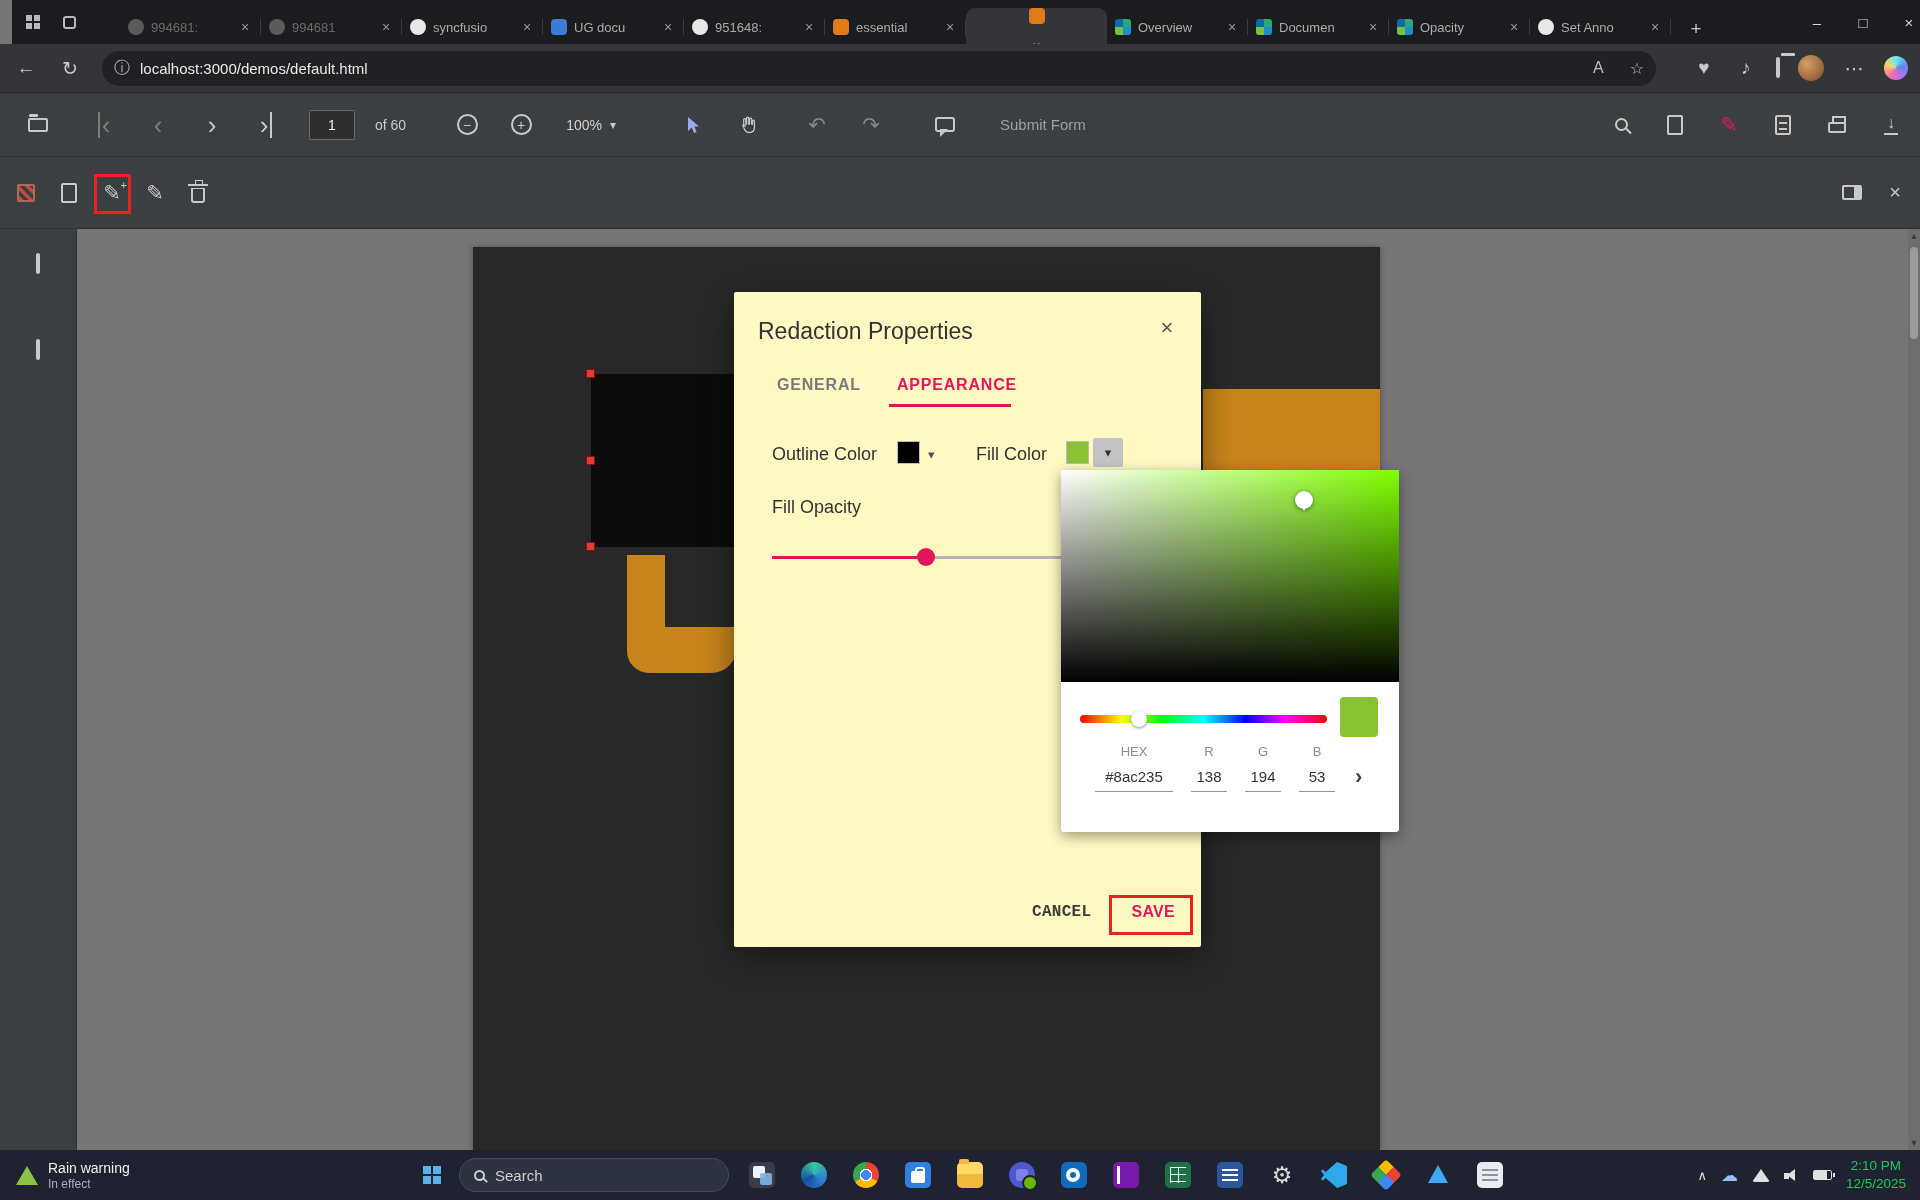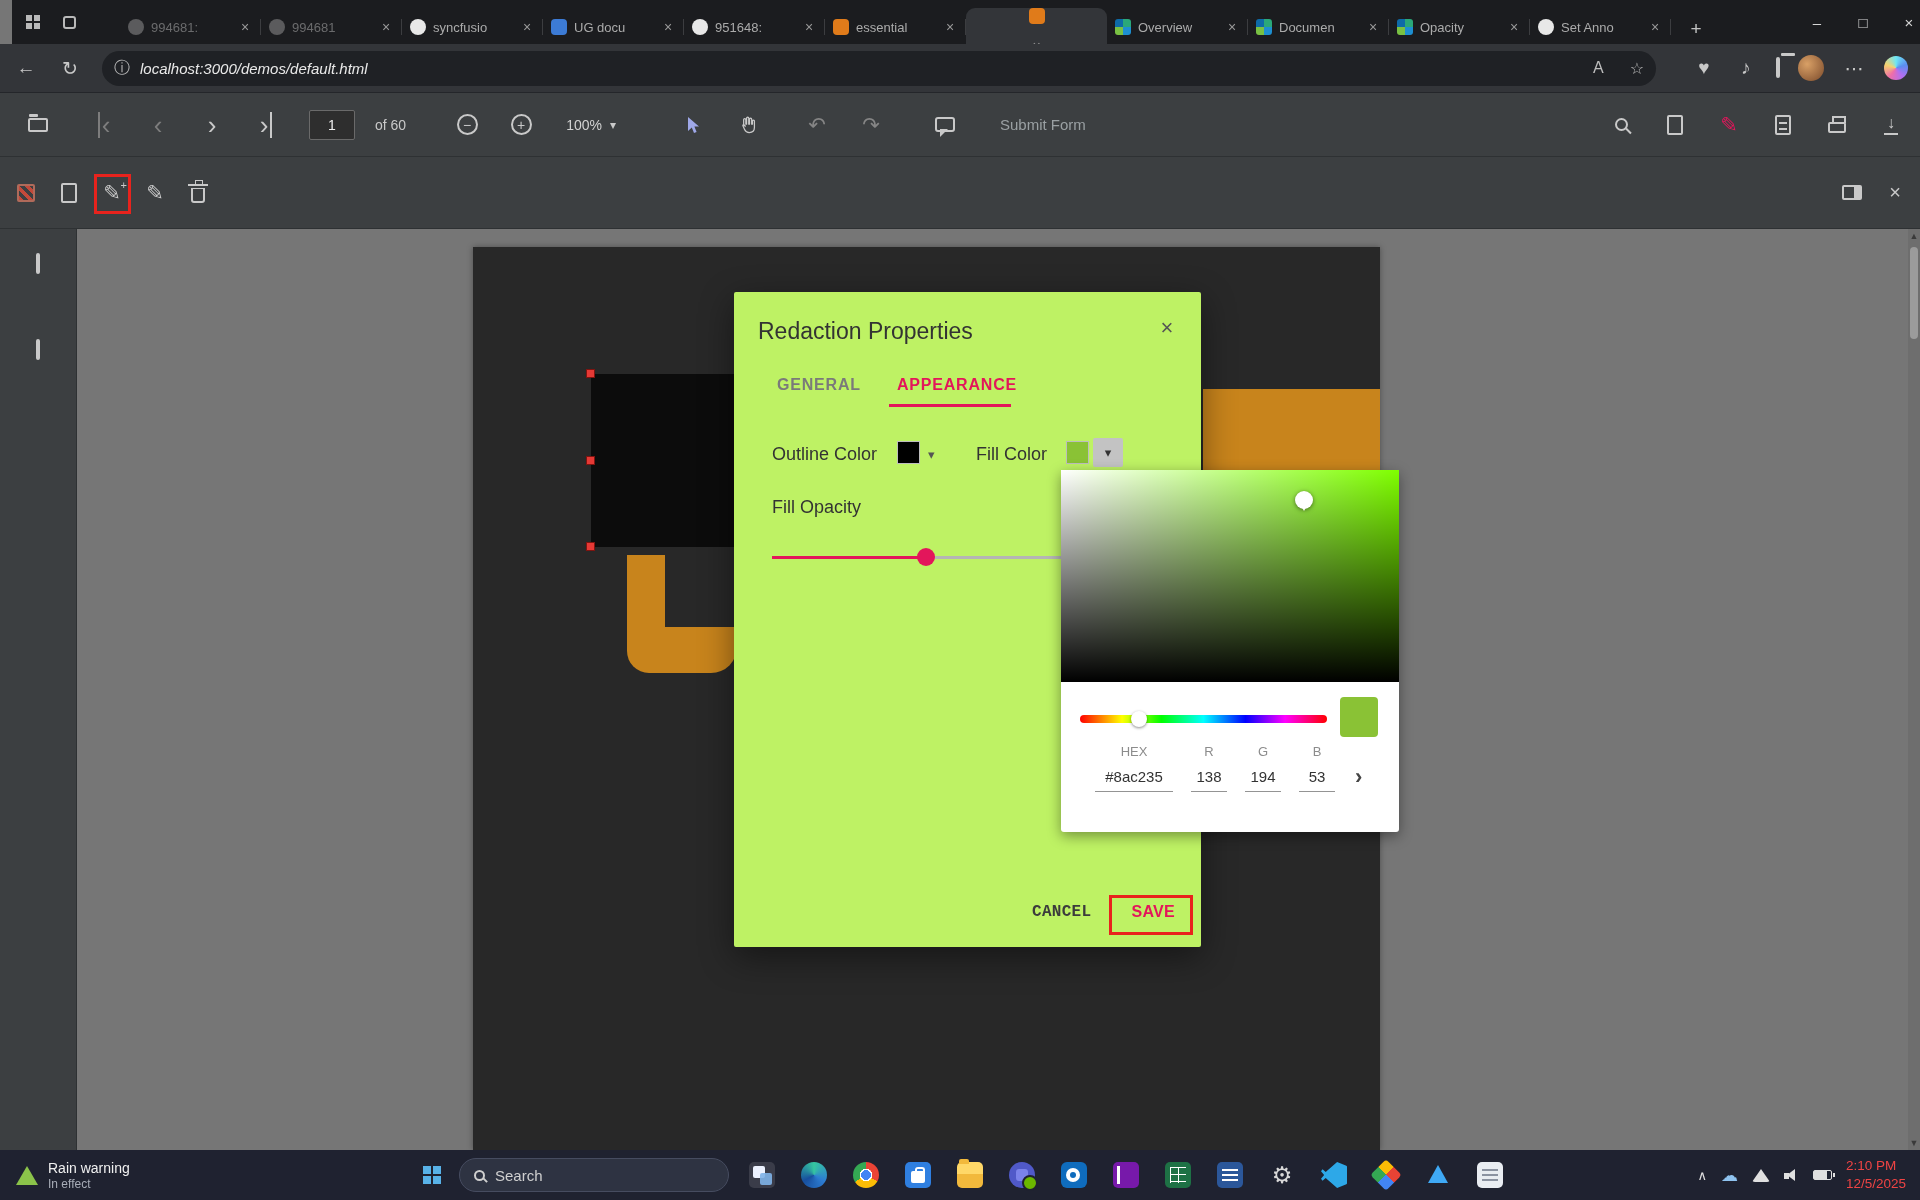--- a/index.html
+++ b/index.html
@@ -38,21 +38,21 @@
   .wincaps{margin-left:auto;display:flex;height:44px;}
   .wc{width:46px;height:44px;display:flex;align-items:center;justify-content:center;color:#d6d6d6;font-size:15px;}
 
   
   .navbar{position:absolute;left:0;top:44px;width:1920px;height:49px;background:#333539;
     display:flex;align-items:center;padding:0 12px 0 14px;gap:20px;border-bottom:1px solid #24262a;}
   .nav-glyph{color:#c9c9c9;font-size:19px;width:24px;text-align:center;}
   .urlbar{flex:1;height:35px;background:#1f2125;border-radius:18px;display:flex;align-items:center;
     padding:0 12px;margin-right:16px;gap:10px;}
   .info-i{color:#b8b8b8;font-size:16px;}
-  .url-text{color:#e9e9e9;font-size:15px;flex:1;font-style:italic;}
+  .url-text{color:#e9e9e9;font-size:15px;flex:1;}
   .pill-icon{color:#bdbdbd;font-size:16px;margin-left:16px;}
   .nav-right{display:flex;align-items:center;gap:18px;}
   .layers-icon{width:16px;height:12px;border:2px solid #c9c9c9;border-radius:2px;position:relative;}
   .layers-icon::after{content:"";position:absolute;left:3px;top:-6px;width:14px;height:3px;background:#c9c9c9;border-radius:1px;}
   .avatar{width:26px;height:26px;border-radius:50%;background:radial-gradient(circle at 35% 35%,#d9a066,#7a4a2b);}
   .copilot{width:24px;height:24px;border-radius:50%;
     background:conic-gradient(#6ee7f5,#5b8def,#b36ef0,#f06ea8,#f5d36e,#6ee7f5);}
 
   
   .pdfbar{position:absolute;left:0;top:93px;width:1920px;height:64px;background:#3c3f41;
@@ -126,21 +126,21 @@
     font-size:38px;color:#9b9b9b;}
 
   
   .vscroll{position:absolute;right:0;top:229px;width:12px;height:921px;background:#6e6e6e;
     display:flex;flex-direction:column;align-items:center;}
   .vs-arrow{color:#3a3a3a;font-size:9px;line-height:14px;height:14px;}
   .vs-thumb{width:8px;height:92px;background:#9b9b9b;border-radius:4px;margin-top:4px;}
   .vs-bottom{margin-top:auto;}
 
   
-  .dialog{position:absolute;left:734px;top:292px;width:467px;height:655px;background:#bef264;
+  .dialog{position:absolute;left:734px;top:292px;width:467px;height:655px;background:#fef9c3;
     border-radius:2px;box-shadow:0 10px 34px rgba(0,0,0,.45);z-index:10;}
   .dlg-title{position:absolute;left:24px;top:26px;font-size:23px;color:#333;font-weight:500;}
   .dlg-close{position:absolute;right:20px;top:22px;width:28px;height:28px;display:flex;
     align-items:center;justify-content:center;font-size:22px;color:#555;}
   .dlg-tab{position:absolute;top:84px;font-size:16px;font-weight:bold;letter-spacing:.8px;}
   .dlg-tab.general{left:43px;color:#7a7a7a;}
   .dlg-tab.appearance{left:163px;color:#e3165b;}
   .dlg-tab-underline{position:absolute;left:155px;top:112px;width:122px;height:3px;background:#e3165b;}
   .dlg-label{position:absolute;font-size:18px;color:#333;}
   .swatch{position:absolute;width:23px;height:23px;border:1px solid #bdbdbd;}
@@ -243,21 +243,21 @@
   .tray-glyph{color:#e0e0e0;font-size:13px;}
   .cloud-glyph{color:#8fc3ef;font-size:17px;}
   .wifi{width:0;height:0;border-left:9px solid transparent;border-right:9px solid transparent;
     border-bottom:13px solid #e0e0e0;border-radius:3px;}
   .vol{position:relative;width:15px;height:13px;}
   .vol::before{content:"";position:absolute;left:0;top:4px;width:5px;height:6px;background:#e0e0e0;}
   .vol::after{content:"";position:absolute;left:3px;top:0;border:6.5px solid transparent;border-right:8px solid #e0e0e0;border-left:0;}
   .batt{width:19px;height:10px;border:1.5px solid #e0e0e0;border-radius:2px;position:relative;
     background:linear-gradient(90deg,#e0e0e0 78%,transparent 78%);}
   .batt::after{content:"";position:absolute;right:-4px;top:2px;width:2px;height:4px;background:#e0e0e0;}
-  .clock{text-align:left;color:#ef4444;font-size:13.5px;line-height:1.3;}
+  .clock{text-align:center;color:#22c55e;font-size:13.5px;line-height:1.3;}
 </style>
 </head>
 <body>
 
 <div class="screen">
 
   <header class="tabbar">
     <div class="tb-icon">
         <span class="grid4"></span>
       </div>

